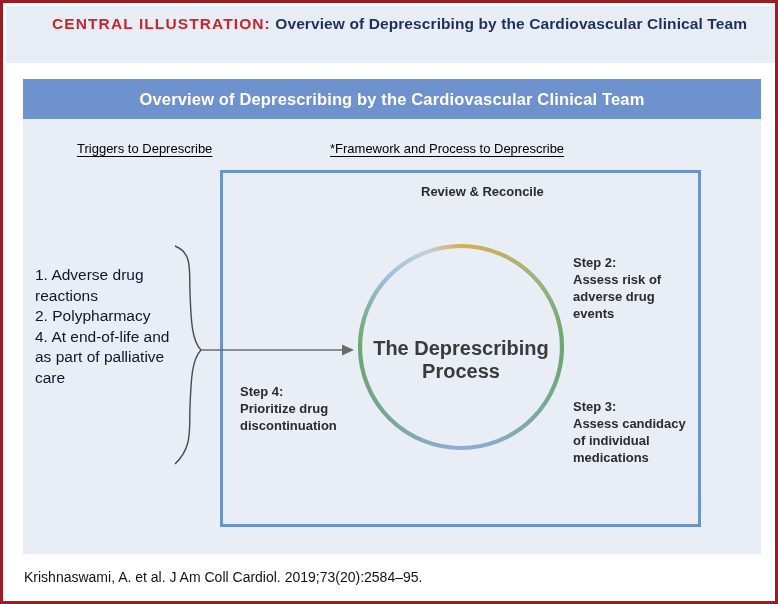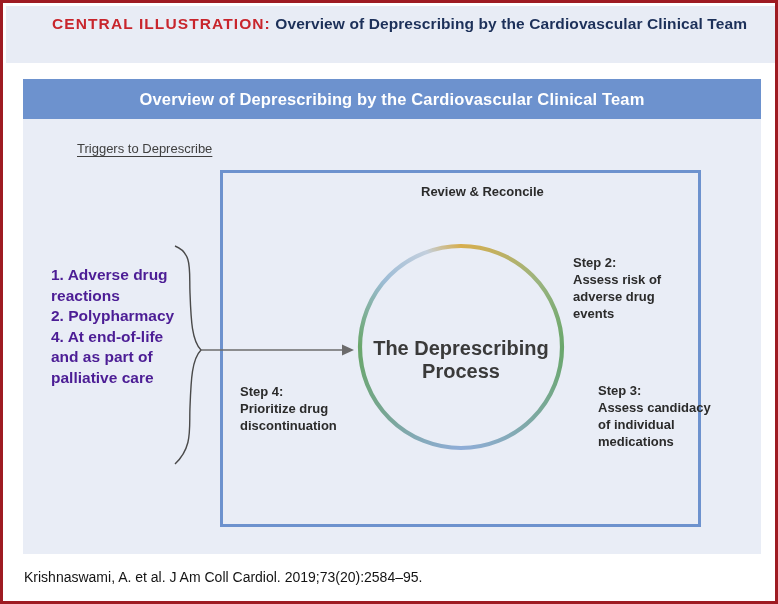--- a/index.html
+++ b/index.html
@@ -66,37 +66,37 @@
     left: 20px;
     top: 116px;
     width: 738px;
     height: 435px;
     background: #e9edf6;
   }
   
   .col-head {
     position: absolute;
     font-size: 13px;
-    color: #404040;
+    color: #000000;
     text-decoration: underline;
     text-underline-offset: 3px;
     white-space: nowrap;
   }
   .col-head.left  { left: 74px;  top: 138px; }
   .col-head.right { left: 327px; top: 138px; }
   
   .triggers-list {
     position: absolute;
-    left: 48px;
+    left: 32px;
     top: 262px;
     width: 140px;
     font-size: 15.5px;
     line-height: 1.33;
-    color: #4c1d95;
-    font-weight: 700;
+    color: #0f172a;
+    font-weight: 400;
   }
   
   .process-box {
     position: absolute;
     left: 217px;
     top: 167px;
     width: 481px;
     height: 357px;
     border: 3px solid #6d92ce;
     box-sizing: border-box;
@@ -131,21 +131,21 @@
   
   .step {
     position: absolute;
     font-size: 13px;
     font-weight: bold;
     line-height: 1.3;
     color: #2b2b2b;
   }
   .step-1 { left: 418px; top: 181px; width: 130px; }
   .step-2 { left: 570px; top: 252px; width: 120px; }
-  .step-3 { left: 570px; top: 380px; width: 122px; margin-left: 25px; }
+  .step-3 { left: 570px; top: 396px; width: 122px; }
   .step-4 { left: 237px; top: 381px; width: 118px; }
   .step-5 { left: 237px; top: 252px; width: 110px; }
   
   .citation {
     position: absolute;
     left: 21px;
     top: 566px;
     font-size: 14px;
     font-weight: normal;
     color: #141414;
@@ -160,20 +160,21 @@
     <div class="header-title"><span class="ci-label">CENTRAL ILLUSTRATION:</span><span> Overview of Deprescribing by the Cardiovascular Clinical Team</span></div>
   </div>
 
   <div class="title-bar">
     <span class="title-bar-text">Overview of Deprescribing by the Cardiovascular Clinical Team</span>
   </div>
 
   <div class="panel"></div>
 
   <div class="col-head left">Triggers to Deprescribe</div>
+  <div class="col-head right">*Framework and Process to Deprescribe</div>
 
   <div class="triggers-list">
     <div>1. Adverse drug reactions</div>
     <div>2. Polypharmacy</div>
     <div>4. At end-of-life and as part of palliative care</div>
   </div>
 
   <div class="process-box"></div>
 
   <svg class="overlay" viewBox="0 0 778 604">

